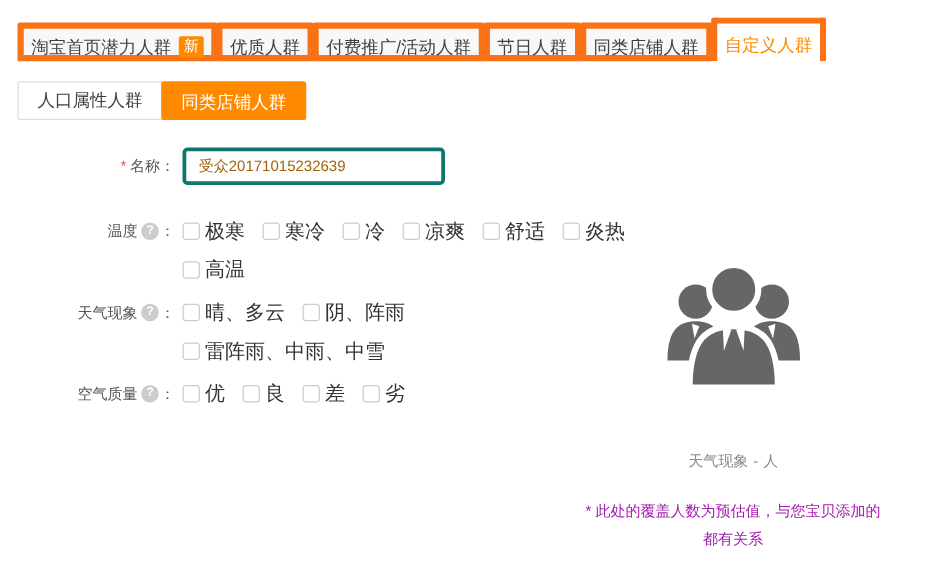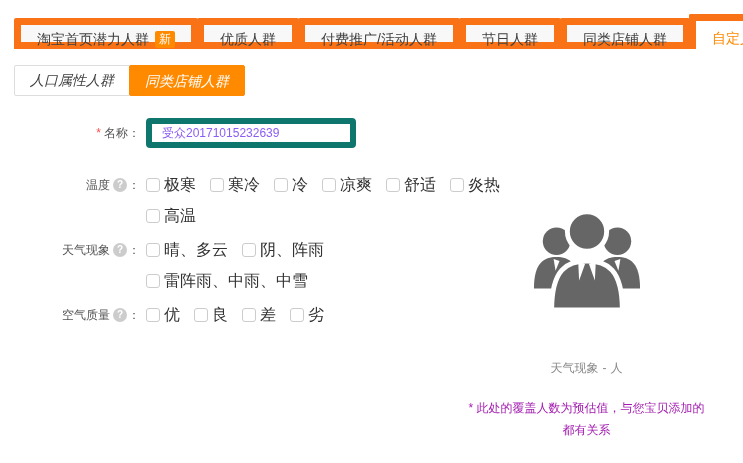--- a/index.html
+++ b/index.html
@@ -11,37 +11,37 @@
   html,body{margin:0;padding:0;}
   body{
     width:743px;height:463px;overflow:hidden;background:#fff;
     font-family:"Liberation Sans","DejaVu Sans",sans-serif;
     color:#333;
   }
 
   
   .tab-bar{display:flex;align-items:flex-end;margin:14px 0 0 14px;}
   .tab{
-    height:31px;line-height:29px;padding:0 16px;font-size:14px;color:#404040;
-    background:#f8f8f8;border:7px solid #f97316;margin-left:-1px;
+    height:31px;line-height:29px;padding:0 6px;font-size:14px;color:#404040;
+    background:#f8f8f8;border:5px solid #f97316;margin-left:-1px;
     cursor:pointer;white-space:nowrap;border-radius:2px 2px 0 0;
   }
   .tab:first-child{margin-left:0;}
   .tab.active{
     background:#fff;color:var(--accent);height:35px;line-height:34px;
     border-bottom:none;
   }
   .badge{
     display:inline-block;background:var(--accent);color:#fff;font-size:12px;
     line-height:17px;padding:0 4px;border-radius:2px;margin-left:6px;
     vertical-align:1px;
   }
 
   
-  .sub-tabs{display:flex;margin:16px 0 0 14px;font-style:italic;}
+  .sub-tabs{display:flex;margin:16px 0 0 14px;}
   .sub-tab{
     height:31px;line-height:29px;padding:0 15px;font-size:14px;color:#404040;
     background:#fff;border:1px solid #ddd;cursor:pointer;
   }
   .sub-tab.first{border-radius:2px 0 0 2px;}
   .sub-tab.active{
     background:var(--accent);border:1px solid var(--accent);color:#fff;
     line-height:31px;border-radius:2px;margin-left:-1px;
   }
 
@@ -60,22 +60,22 @@
   .row-content{flex:1;padding-left:6px;}
 
   .required{color:var(--required);margin-right:3px;font-size:12px;}
   .help-icon{
     width:14px;height:14px;border-radius:50%;background:#ccc;color:#fff;
     font-size:10px;line-height:14px;text-align:center;margin:0 1px 0 3px;
     flex:none;cursor:pointer;font-weight:bold;
   }
 
   .name-input{
-    width:210px;height:30px;border:6px solid #0f766e;border-radius:4px;
-    padding:0 10px;font-size:12px;color:#8b5cf6;outline:none;
+    width:210px;height:30px;border:3px solid #0f766e;border-radius:4px;
+    padding:0 10px;font-size:12px;color:#a16207;outline:none;
     font-family:inherit;background:#fff;
   }
 
   .cb-line{display:flex;align-items:center;margin-bottom:11px;height:20px;}
   .cb-line:last-child{margin-bottom:0;}
   .cb{display:inline-flex;align-items:center;margin-right:14px;cursor:pointer;}
   .cb-box{
     width:14px;height:14px;border:1px solid #ccc;border-radius:3px;
     background:#fff;margin-right:4px;flex:none;
   }

